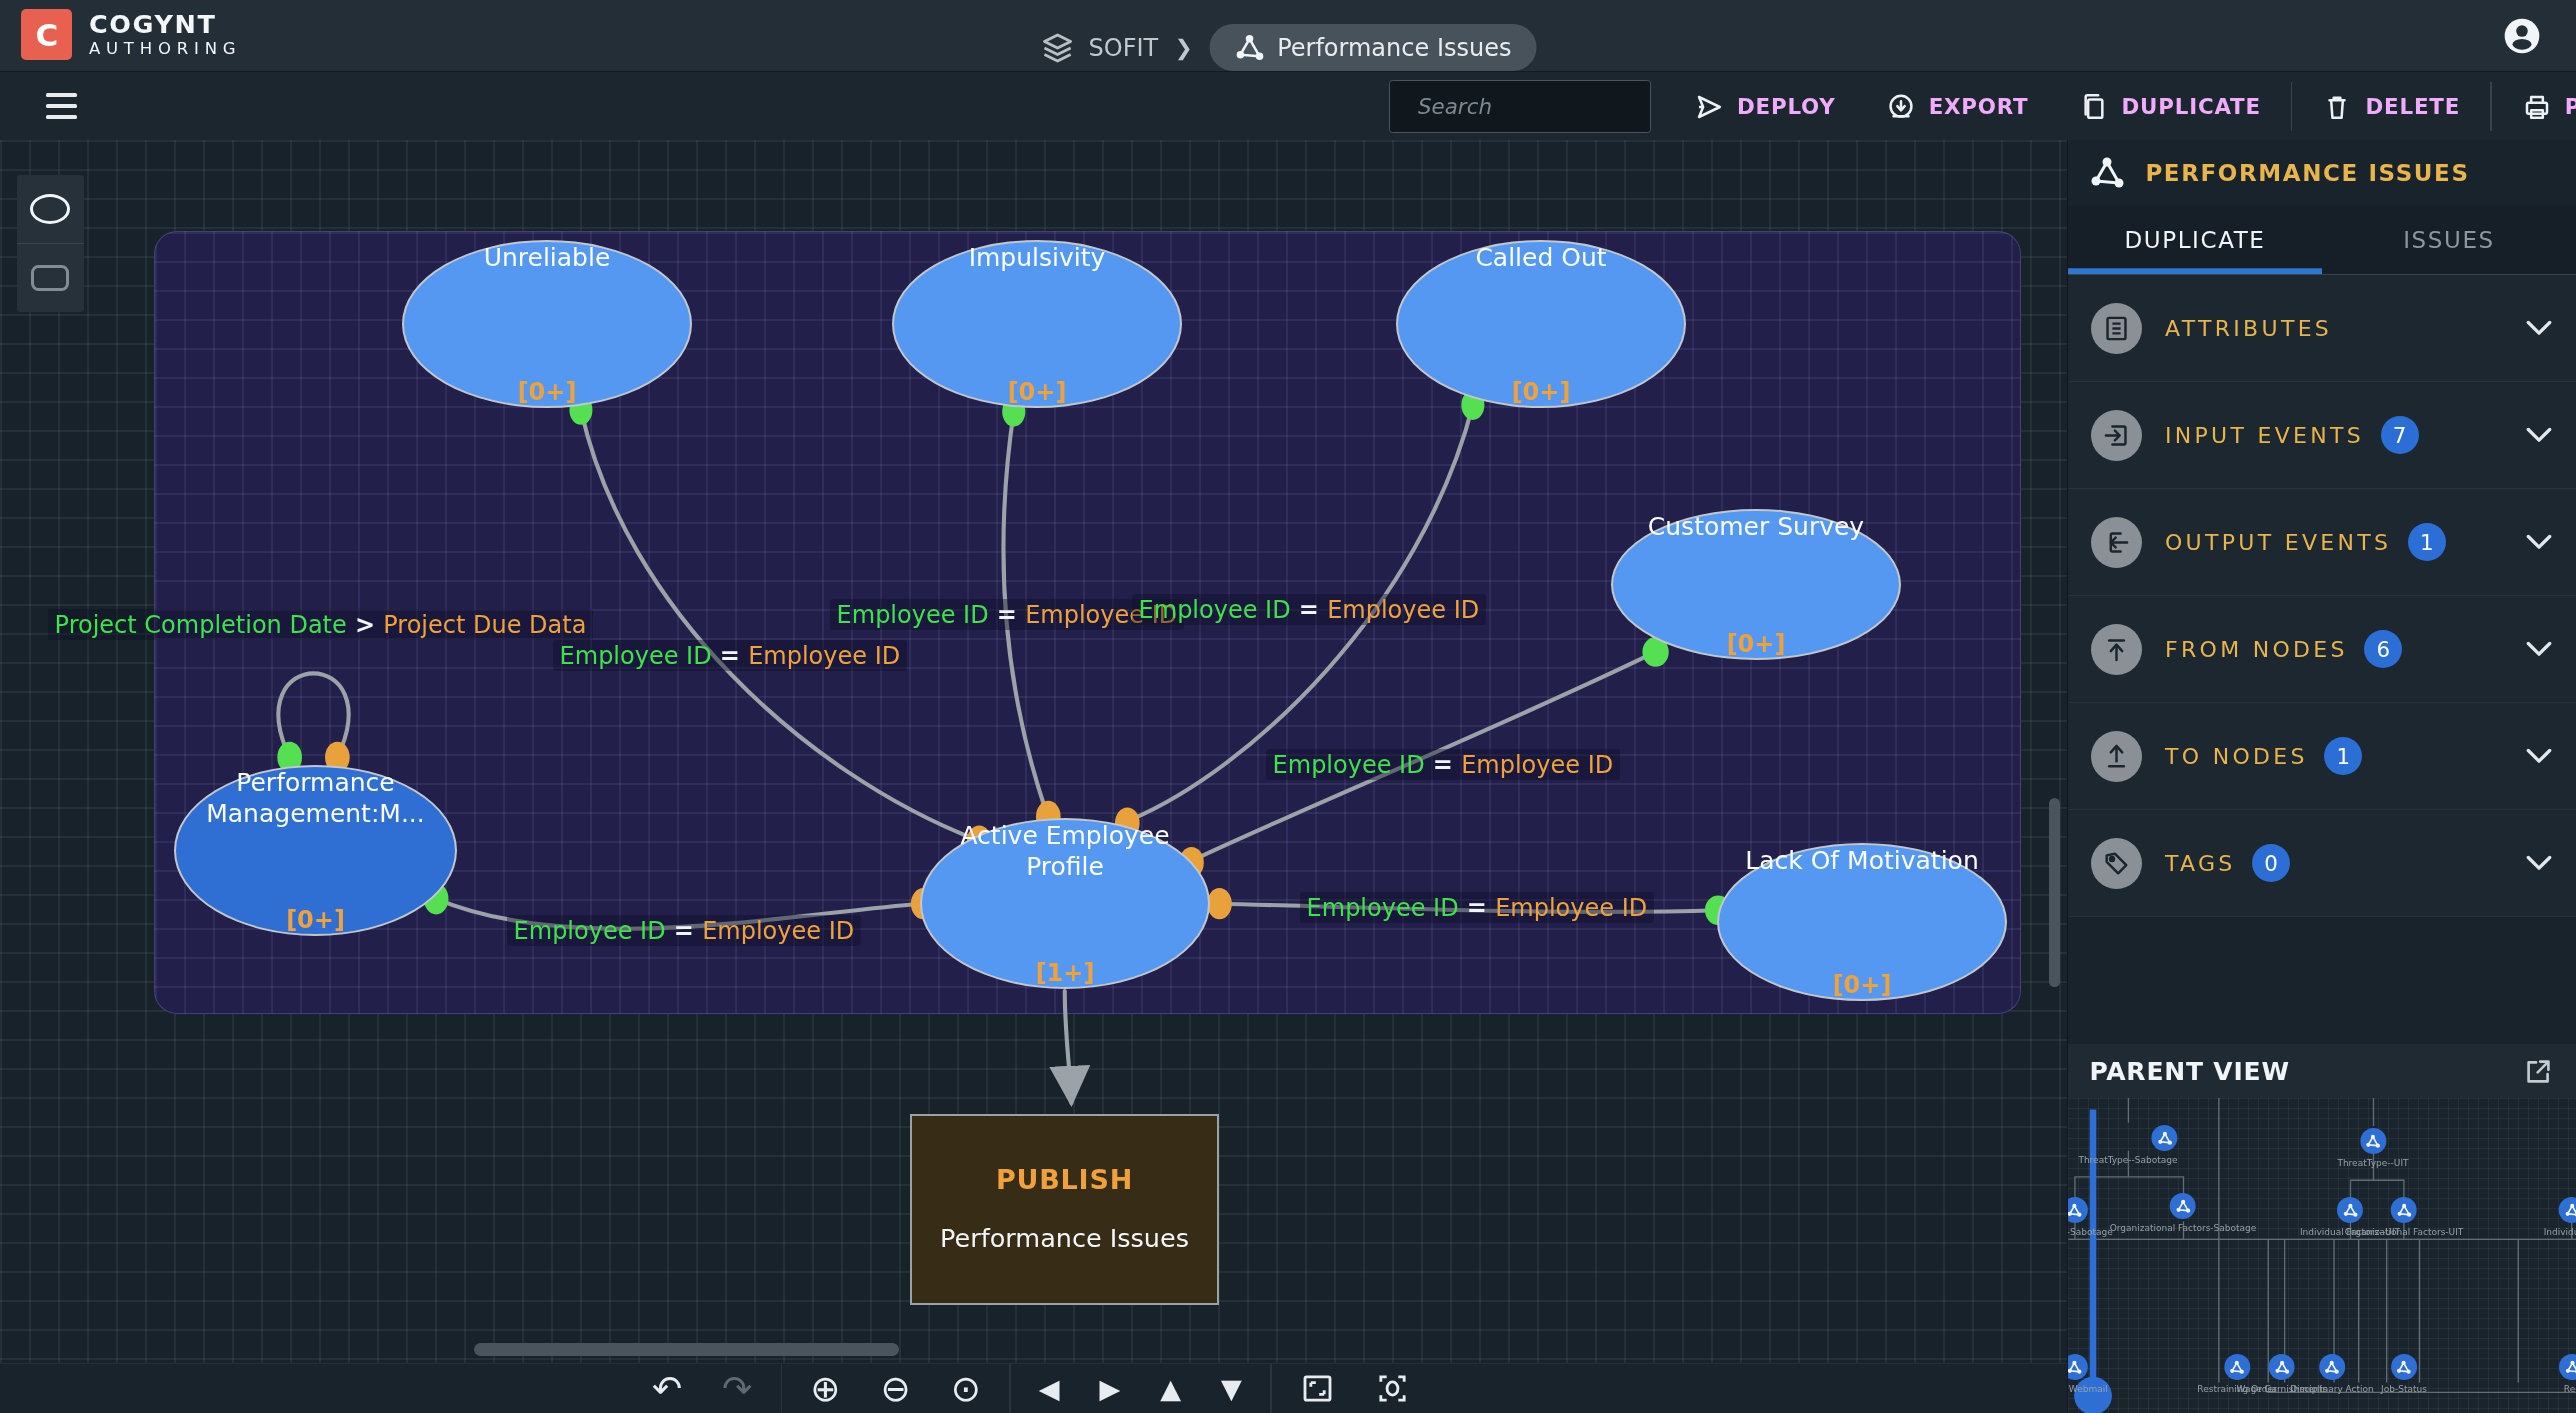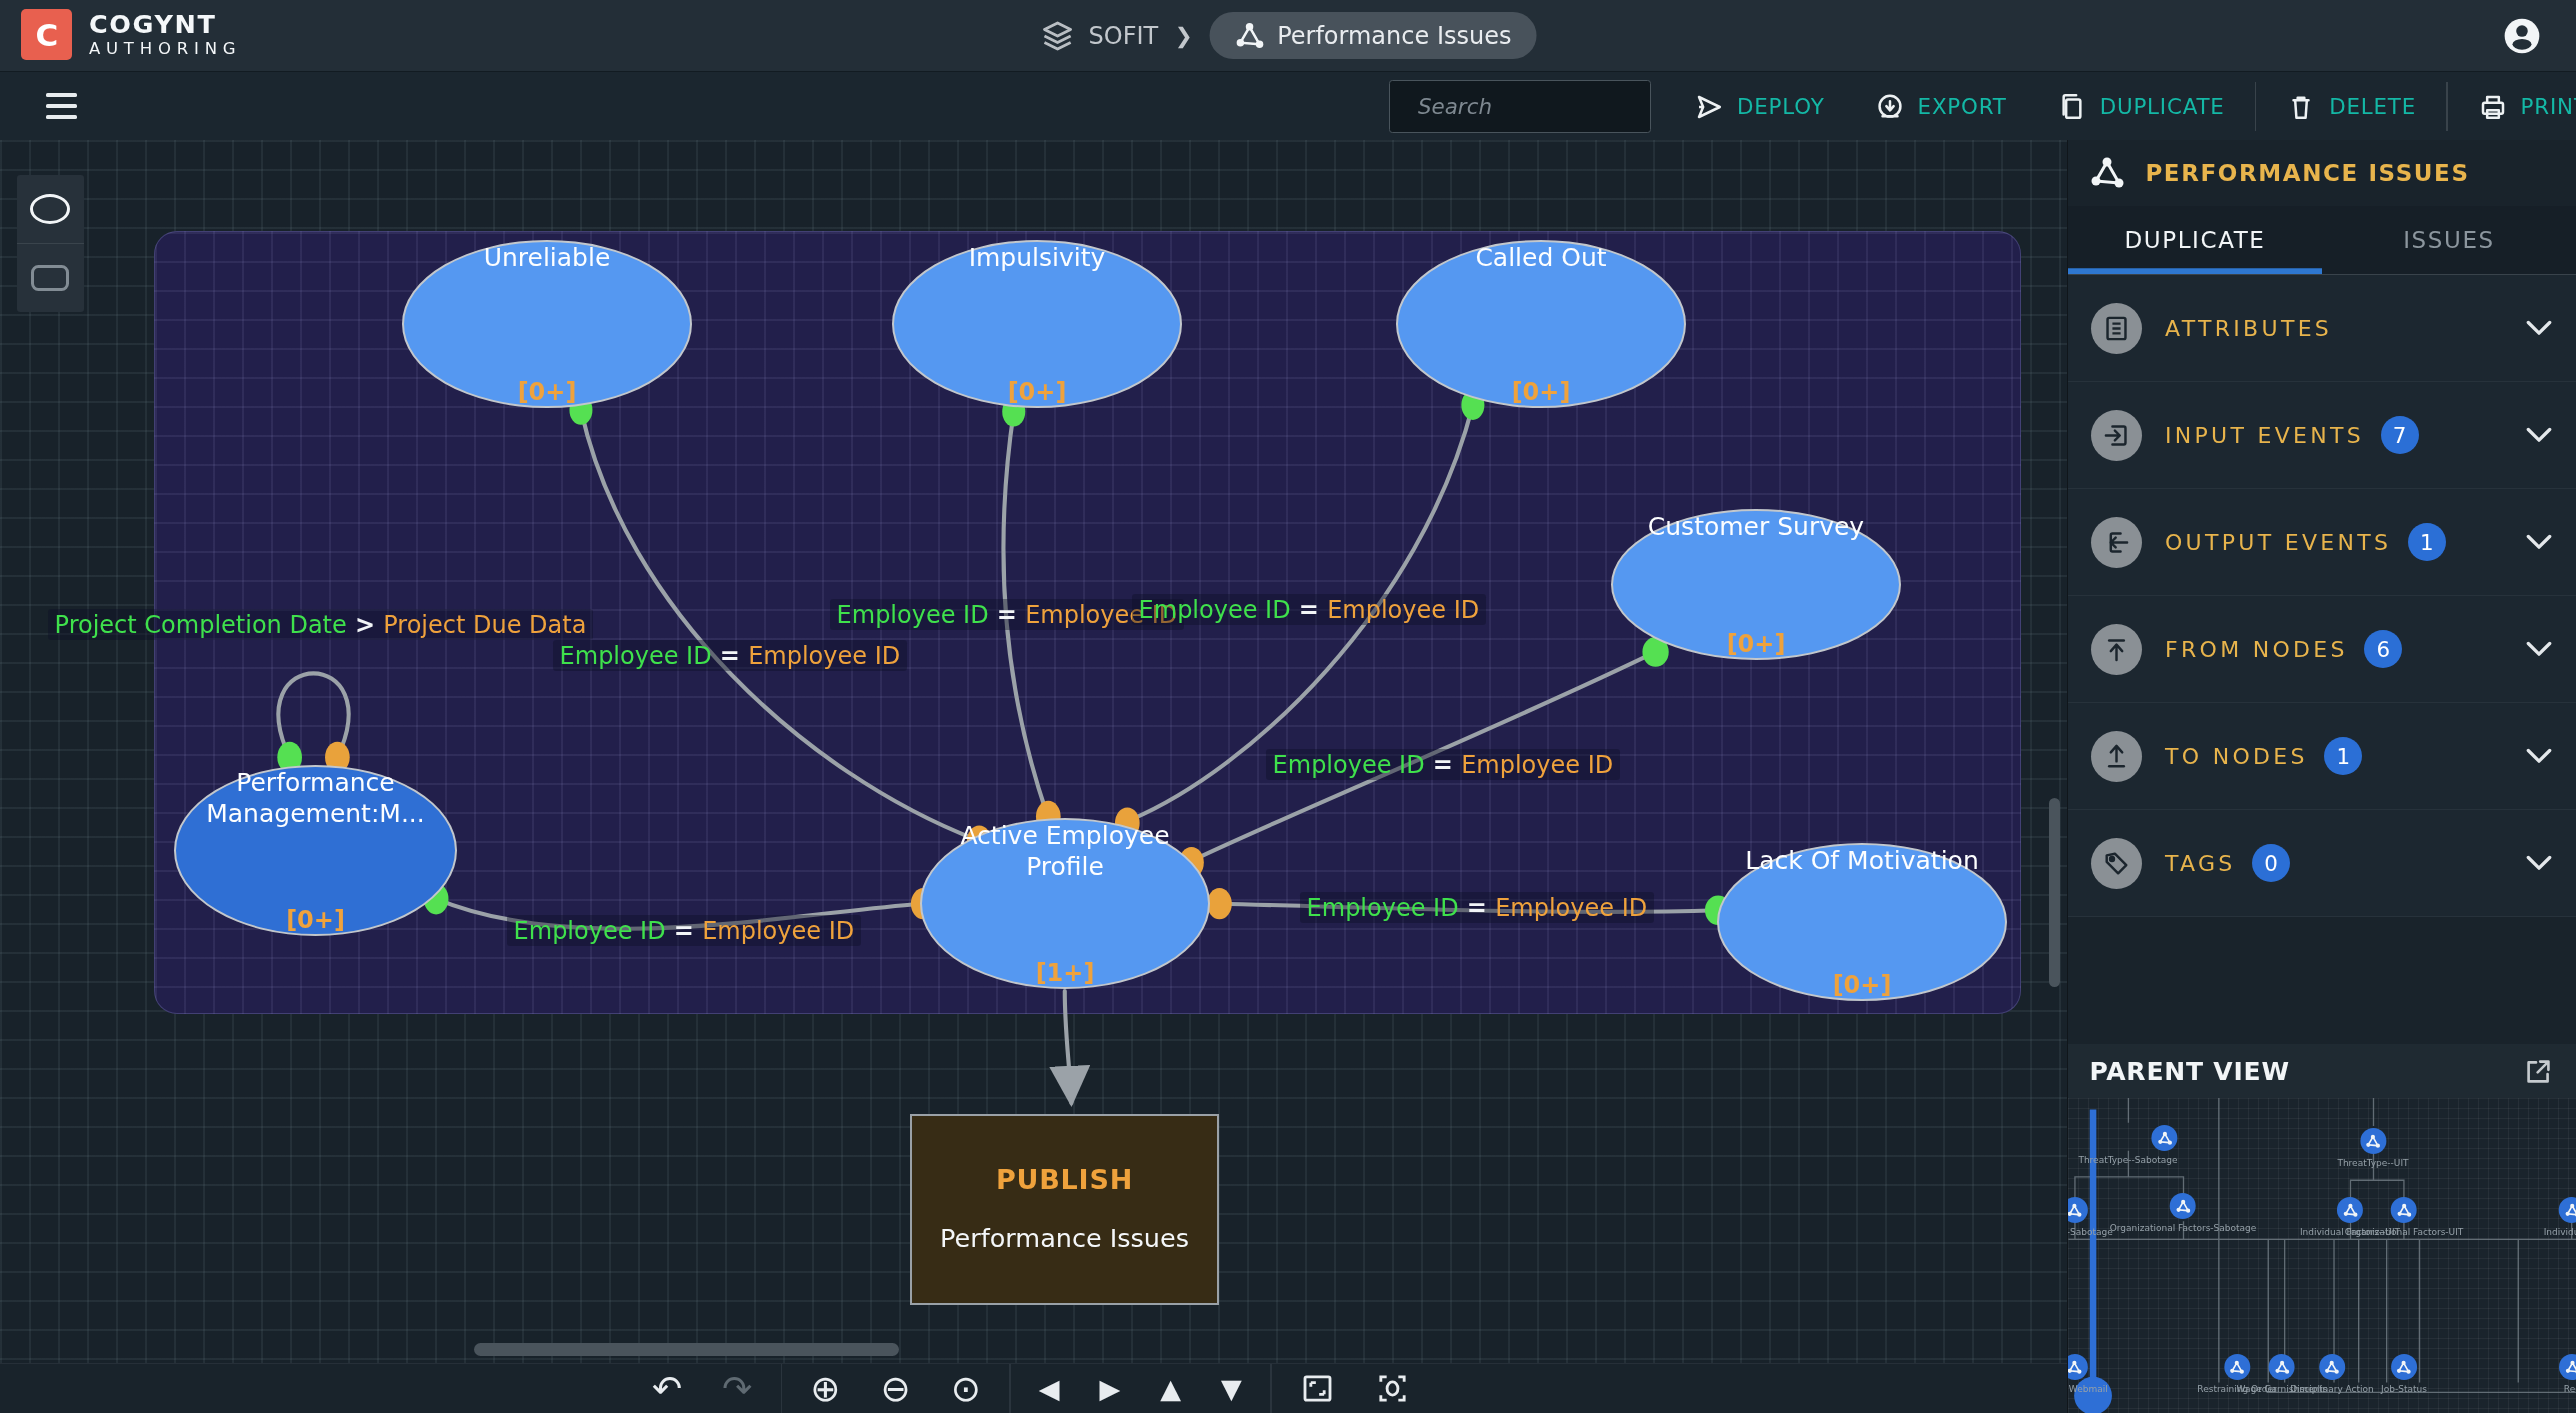--- a/index.html
+++ b/index.html
@@ -8,34 +8,34 @@
     position:relative; background:#18222A; color:#E8ECEF;
     font-family:"DejaVu Sans","Liberation Sans",sans-serif;
   }
   
   .topbar { position:absolute; left:0; top:0; width:2576px; height:71px; background:#232E37; z-index:40; }
   .logo-wrap { position:absolute; left:21.4px; top:9px; display:flex; align-items:center; }
   .logo-square { width:51px; height:51px; background:#E8604F; border-radius:5px; display:flex; align-items:center; justify-content:center; color:#fff; font-weight:800; font-size:31px; }
   .logo-text { margin-left:16.5px; line-height:1; }
   .logo-title { font-size:25.5px; font-weight:800; letter-spacing:1.6px; color:#F4F7F9; }
   .logo-sub { font-size:16.5px; letter-spacing:5.8px; color:#F4F7F9; margin-top:3.3px; }
-  .breadcrumb { position:absolute; left:50%; top:0; height:71px; transform:translateX(-50%); display:flex; align-items:center; gap:16.5px; }
+  .breadcrumb { position:absolute; left:50%; top:12px; height:71px; transform:translateX(-50%); display:flex; align-items:center; gap:16.5px; }
   .crumb-proj { display:flex; align-items:center; gap:13px; color:#C2C7CC; font-size:24px; }
   .crumb-sep { color:#C2C7CC; font-size:21.4px; }
   .crumb-pill { display:flex; align-items:center; gap:13px; background:#48525B; border-radius:36px; padding:8.2px 25px; color:#E9ECEF; font-size:24px; }
   .account { position:absolute; right:35px; top:17.3px; width:38px; height:38px; }
   
   .toolbar2 { position:absolute; left:0; top:71px; width:2576px; height:69px; background:#1B262F; border-top:1.6px solid #121B22; z-index:40; }
   .hamburger { position:absolute; left:46px; top:21.4px; width:31px; height:26px; display:flex; flex-direction:column; justify-content:space-between; cursor:pointer; }
   .hamburger span { display:block; height:4.1px; background:#E8ECEF; border-radius:1.6px; }
   .searchbox { position:absolute; left:1389px; top:8.2px; width:262px; height:53px; background:#10181E; border:1.6px solid #49545C; border-radius:3.3px; display:flex; align-items:center; padding:16px 15px; gap:13px; }
   .searchbox input { flex:1; background:transparent; border:none; outline:none; color:#C8CDD2; font-size:21.4px; font-style:italic; font-family:inherit; }
   .searchbox input::placeholder { color:#7E8890; }
   .actions { position:absolute; left:1669px; top:0; height:69px; display:flex; align-items:center; }
-  .action-btn { display:flex; align-items:center; gap:13px; padding:0 25px; height:49px; color:#14b8a6; font-size:21.4px; font-weight:400; letter-spacing:0.8px; cursor:pointer; white-space:nowrap; }
+  .action-btn { display:flex; align-items:center; gap:13px; padding:0 25px; height:49px; color:#f0abfc; font-size:21.4px; font-weight:700; letter-spacing:0.8px; cursor:pointer; white-space:nowrap; }
   .vdiv { width:1.6px; height:49px; background:#39434B; margin:0 5px; }
   
   .canvas {
     position:absolute; left:0; top:140px; width:2067px; height:1223px;
     background-color:#18222A;
     background-image:
       linear-gradient(to right, rgba(140,165,175,0.10) 1.6px, transparent 1.6px),
       linear-gradient(to bottom, rgba(140,165,175,0.10) 1.6px, transparent 1.6px);
     background-size:29px 29px;
     overflow:hidden; z-index:10;

